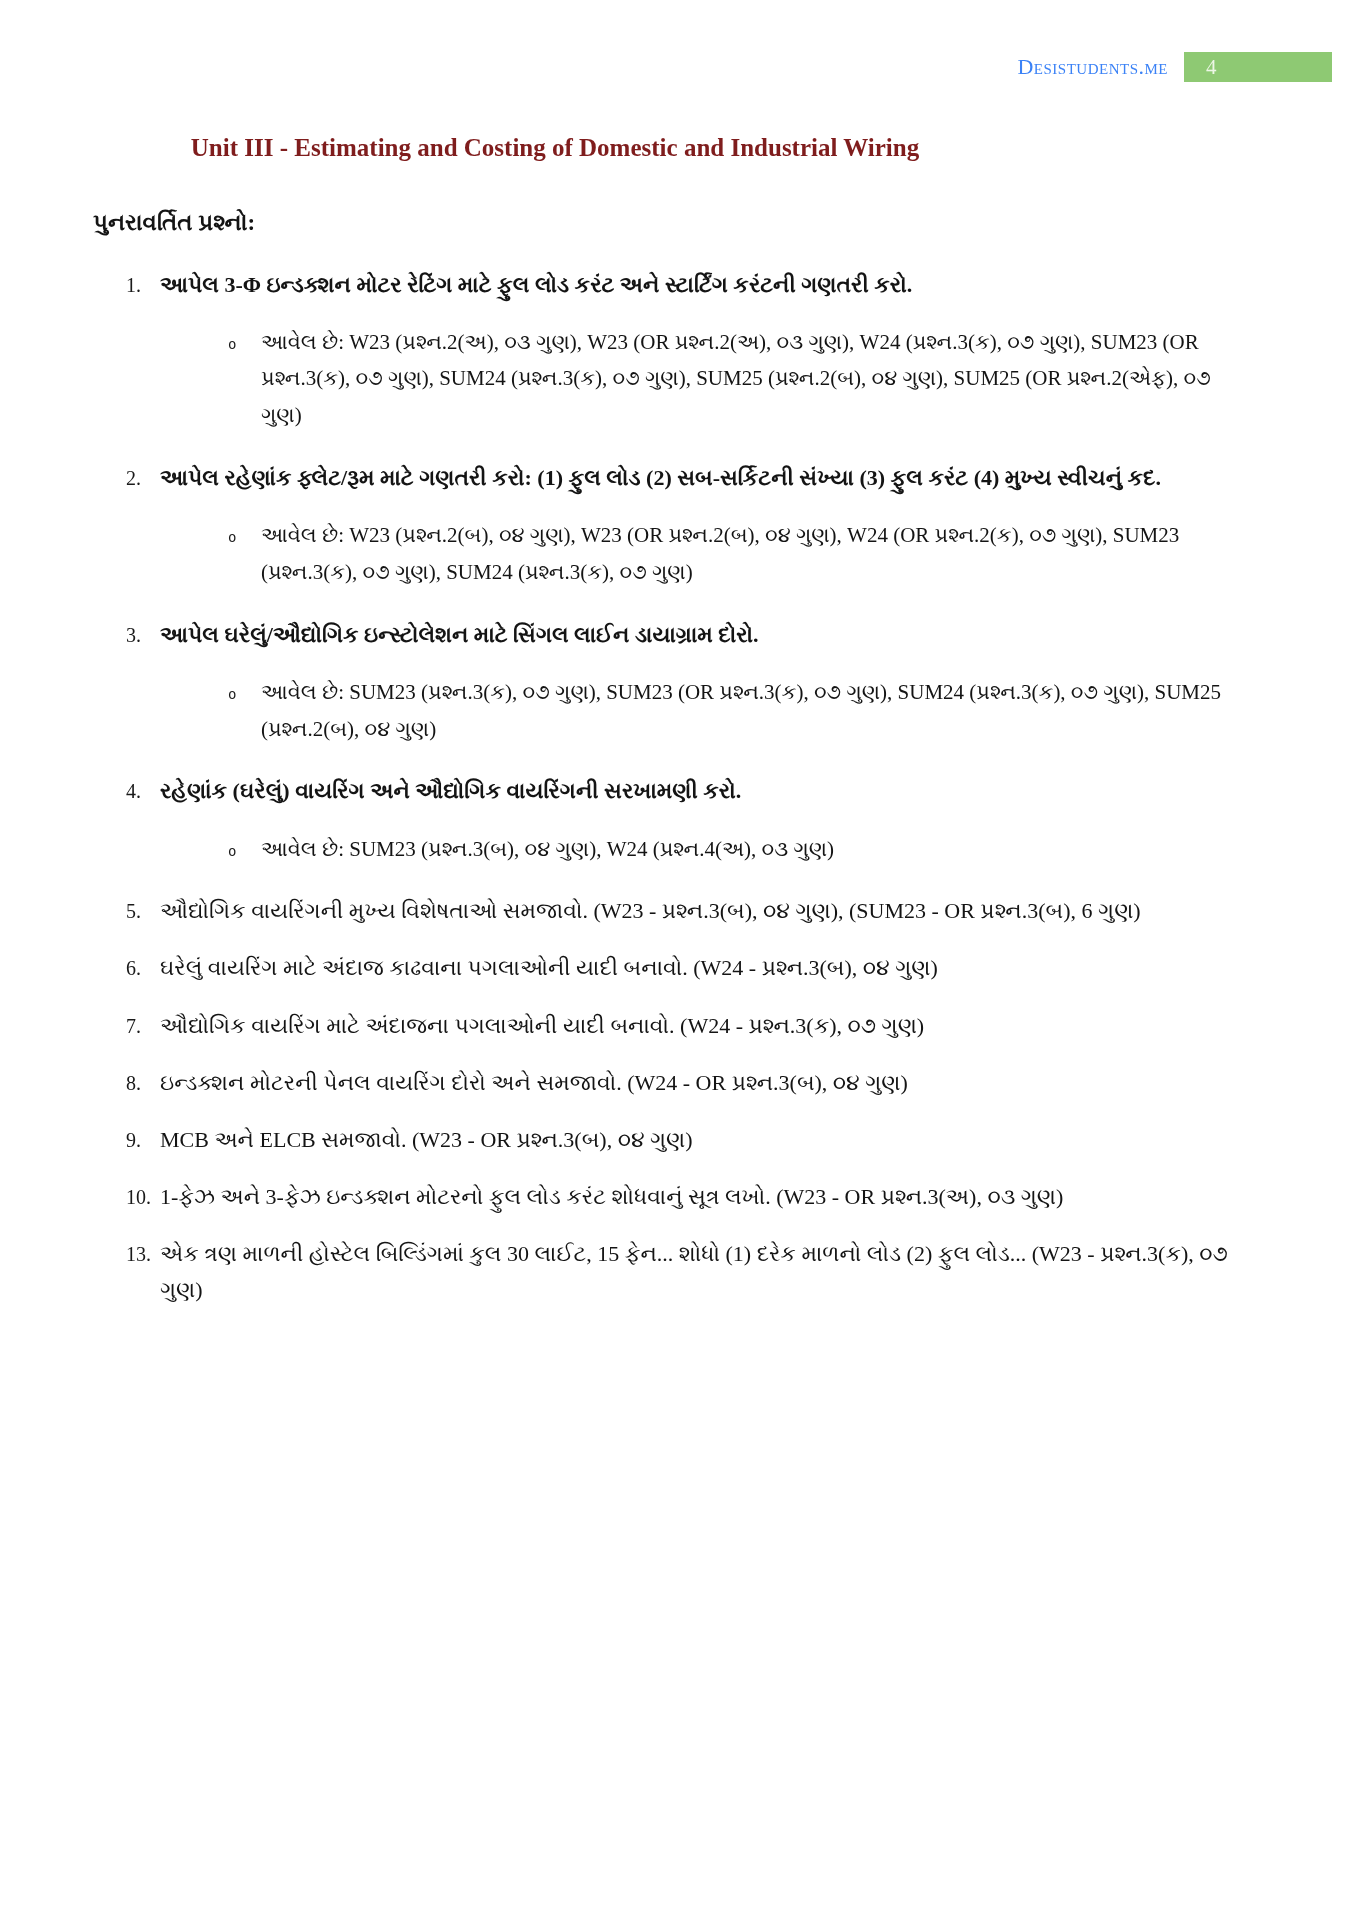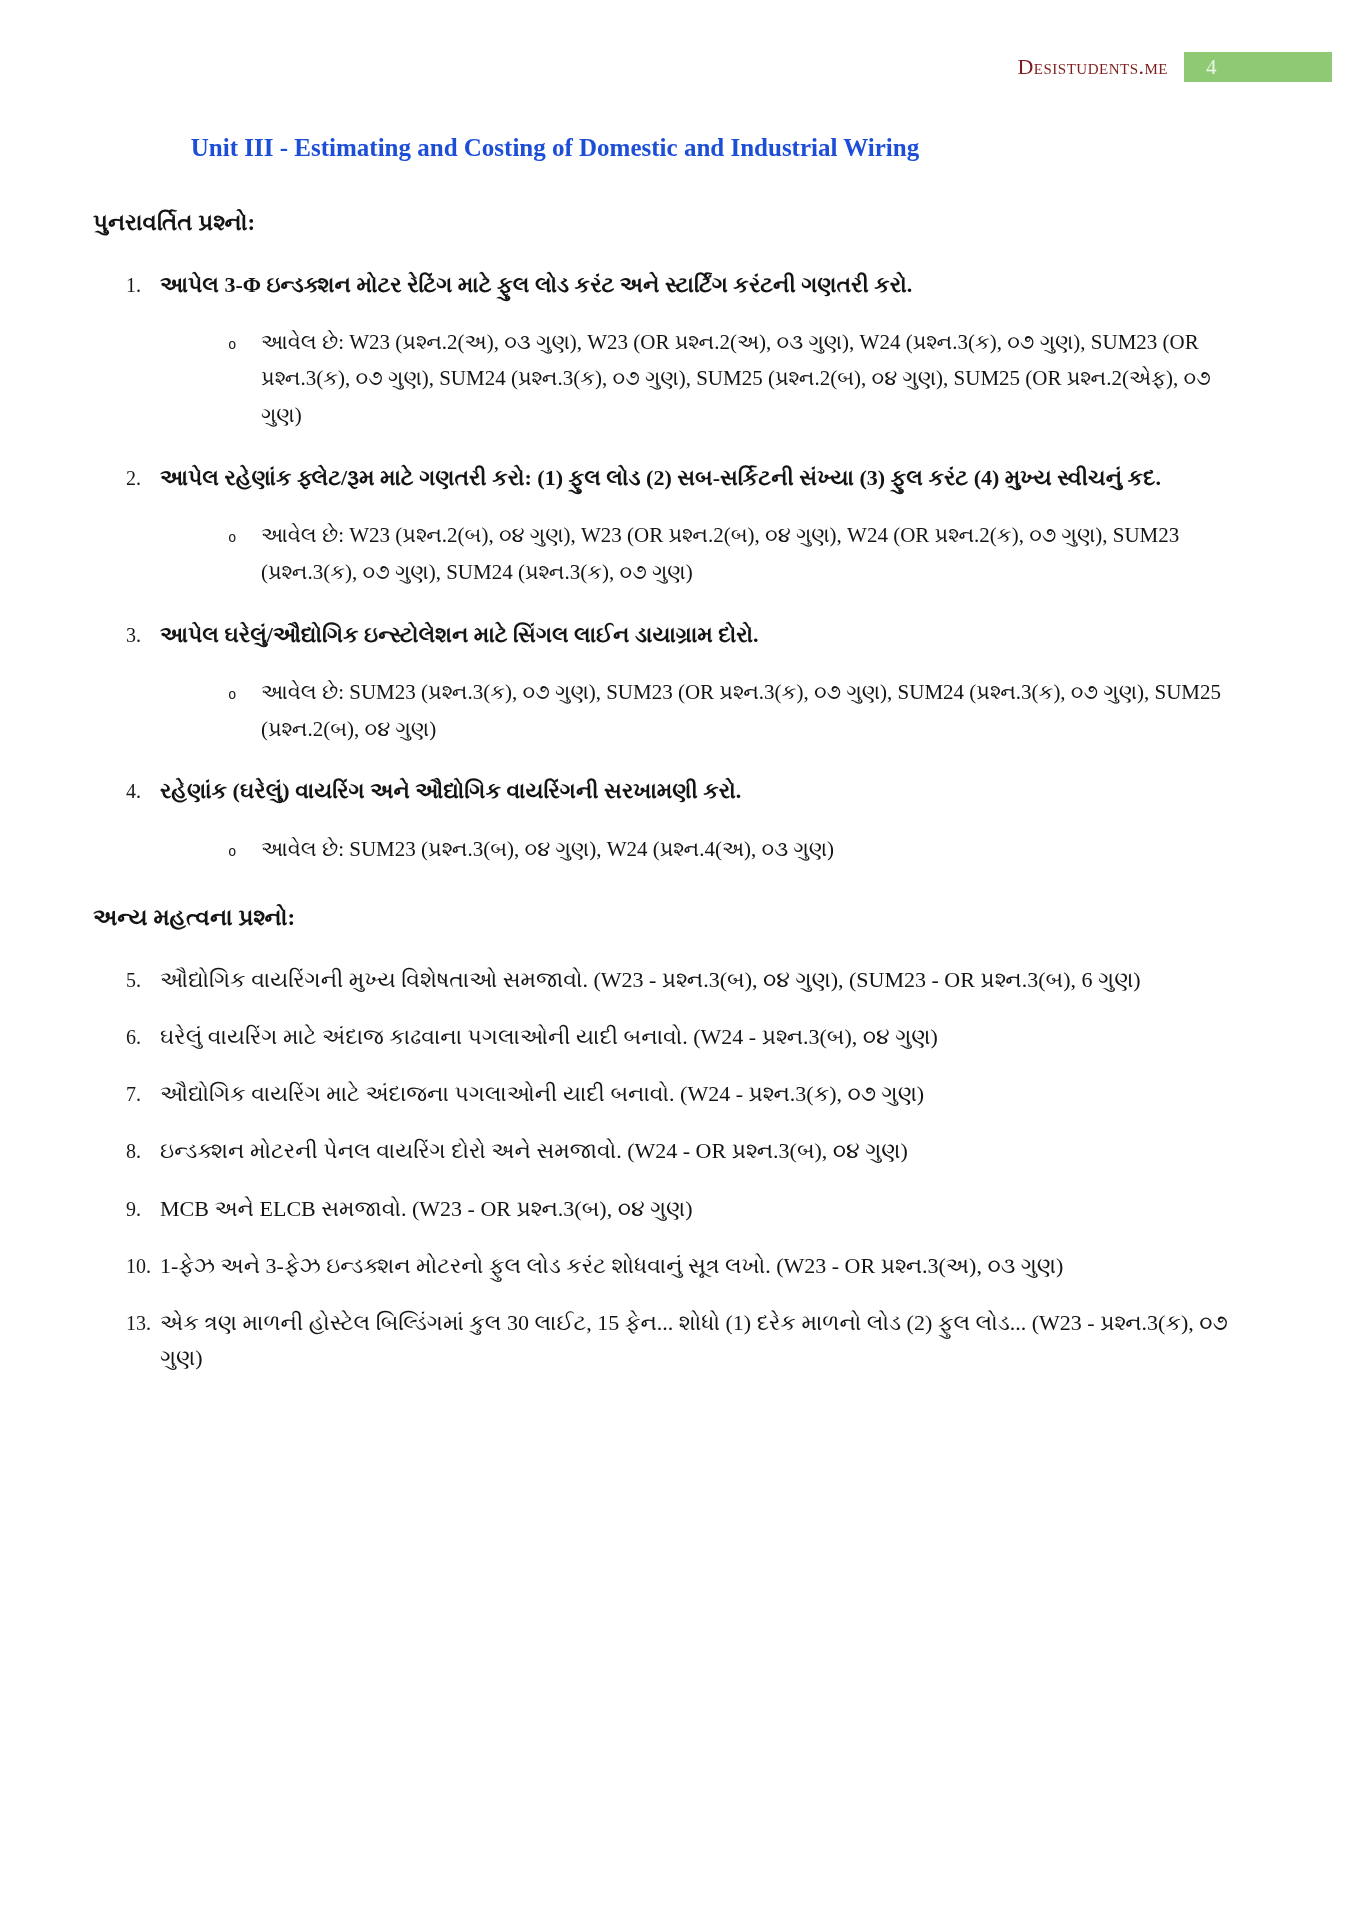--- a/index.html
+++ b/index.html
@@ -20,21 +20,21 @@
     margin-top: 52px;
     display: flex;
     justify-content: flex-end;
     align-items: center;
     height: 30px;
   }
   .site-name {
     font-variant: small-caps;
     letter-spacing: 0.5px;
     font-size: 22px;
-    color: #7f1d1d;
+    color: #3b82f6;
     margin-right: 16px;
     line-height: 30px;
   }
   .pagenum-box {
     width: 148px;
     height: 30px;
     background: #8ec973;
     color: #edf6e6;
     font-size: 21px;
     display: flex;
@@ -43,21 +43,21 @@
     padding-left: 22px;
     margin-right: 26px;
   }
   
   .doc-title {
     width: 1110px;
     margin: 52px 0 0 0;
     text-align: center;
     font-size: 25px;
     font-weight: 700;
-    color: #1d4ed8;
+    color: #7f1d1d;
   }
   
   .content {
     margin-top: 44px;
     padding: 0 126px 0 93px;
   }
   .section-heading {
     font-size: 23px;
     font-weight: 700;
     margin: 0 0 26px 0;
@@ -140,21 +140,20 @@
 
   <div class="q-item bold">
     <span class="item-num">4.</span>
     <span class="item-text">રહેણાંક (ઘરેલું) વાયરિંગ અને ઔદ્યોગિક વાયરિંગની સરખામણી કરો.</span>
   </div>
   <div class="sub-item">
     <span class="circle-bullet">o</span>
     <span class="sub-text">આવેલ છે: SUM23 (પ્રશ્ન.3(બ), ૦૪ ગુણ), W24 (પ્રશ્ન.4(અ), ૦૩ ગુણ)</span>
   </div>
 
-  <div class="section-heading second">અન્ય મહત્વના પ્રશ્નો:</div>
 
   <div class="q-item">
     <span class="item-num">5.</span>
     <span class="item-text">ઔદ્યોગિક વાયરિંગની મુખ્ય વિશેષતાઓ સમજાવો. (W23 - પ્રશ્ન.3(બ), ૦૪ ગુણ), (SUM23 - OR પ્રશ્ન.3(બ), 6 ગુણ)</span>
   </div>
 
   <div class="q-item">
     <span class="item-num">6.</span>
     <span class="item-text">ઘરેલું વાયરિંગ માટે અંદાજ કાઢવાના પગલાઓની યાદી બનાવો. (W24 - પ્રશ્ન.3(બ), ૦૪ ગુણ)</span>
   </div>

